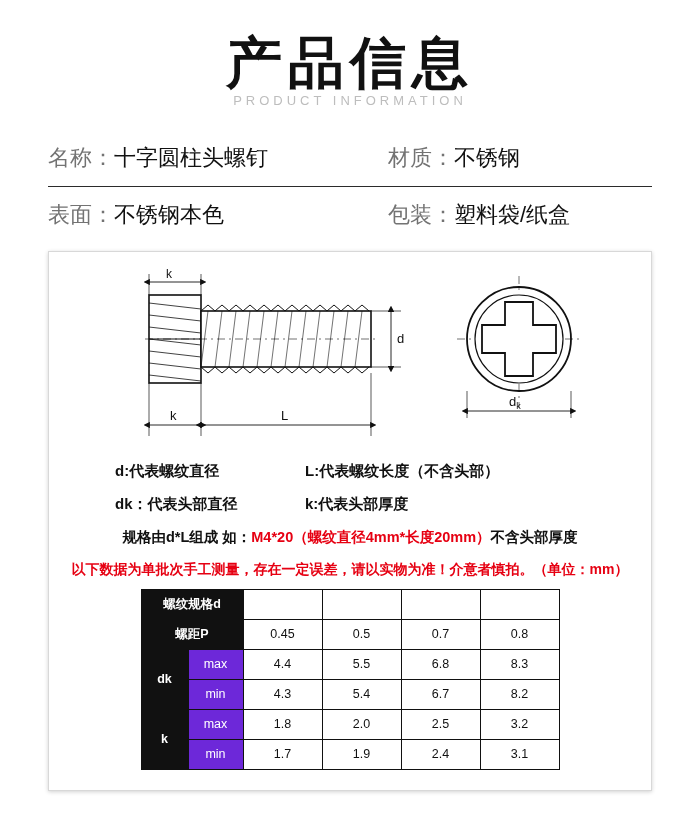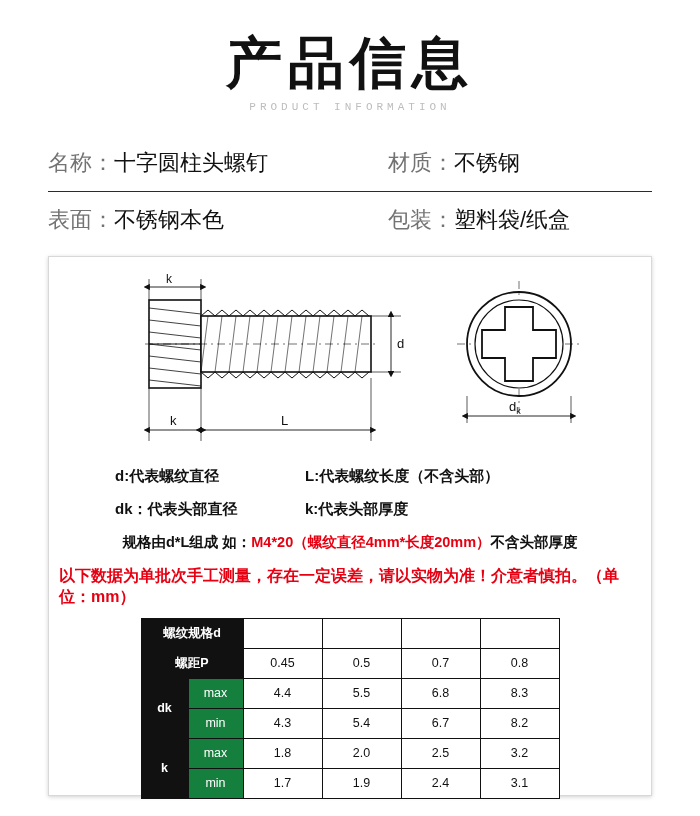--- a/index.html
+++ b/index.html
@@ -28,25 +28,25 @@
   }
   .main-title {
     font-size: 56px;
     font-weight: 700;
     letter-spacing: 6px;
     line-height: 1.05;
     color: #111;
     font-family: "Liberation Sans", sans-serif;
   }
   .sub-title {
-    margin-top: 8px;
-    font-size: 11px;
+    margin-top: 0;
+    font-size: 13px;
     letter-spacing: 4px;
     color: #bdbdbd;
-    font-family: Liberation Mono, monospace;
+    font-family: Liberation Sans, sans-serif;
   }
 
   
   .spec-list {
     margin: 22px 48px 0 48px;
   }
   .spec-row {
     display: flex;
     align-items: center;
     height: 56px;
@@ -114,21 +114,22 @@
     text-align: center;
     color: #111;
   }
   .rule-line .red {
     color: #e60012;
   }
 
   .note-line {
     margin-top: 14px;
     padding: 0 10px;
-    font-size: 16px;
+    text-align: center;
+    font-size: 14px;
     font-weight: 700;
     color: #e60012;
   }
 
   
   .table-wrap {
     margin-top: 10px;
     display: flex;
     justify-content: center;
   }
@@ -151,21 +152,21 @@
     font-weight: 700;
     white-space: nowrap;
   }
   table.spec-table .rowhdr {
     background: #111;
     color: #ffffff;
     font-weight: 700;
     width: 34px;
   }
   table.spec-table .subhdr {
-    background: #15803d;
+    background: #6d28d9;
     color: #ffffff;
     font-weight: 400;
     width: 42px;
   }
   table.spec-table .val {
     width: 66px;
     background: #fff;
   }
 </style>
 </head>

